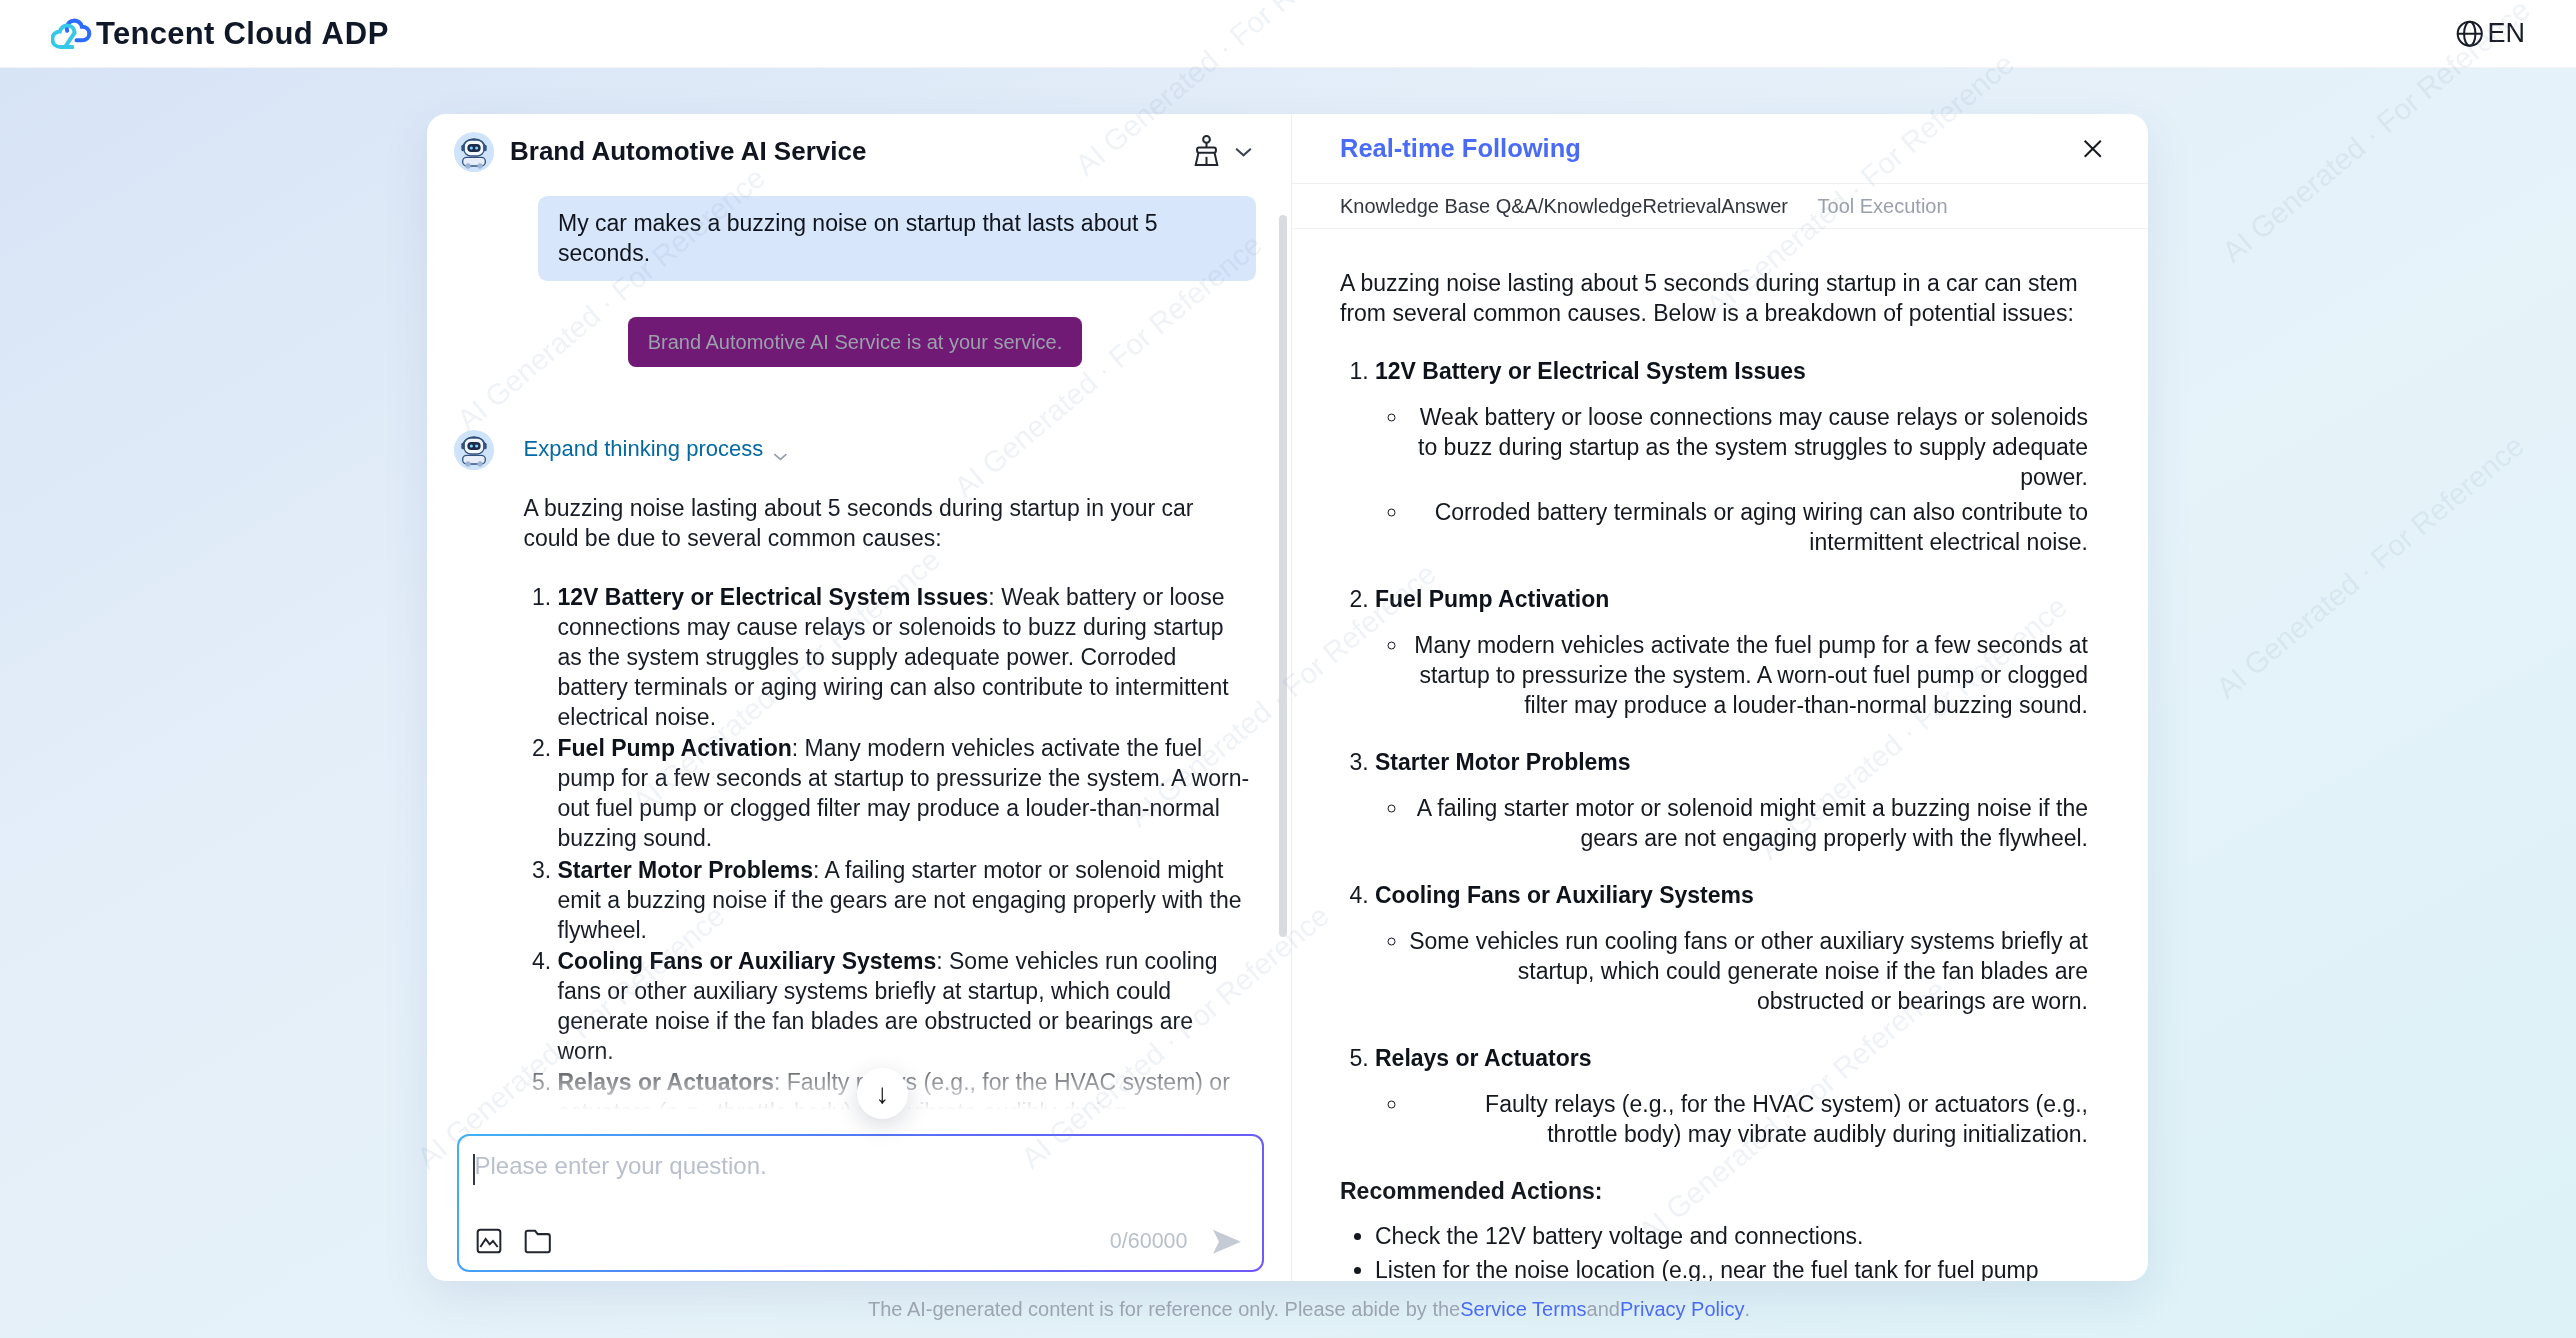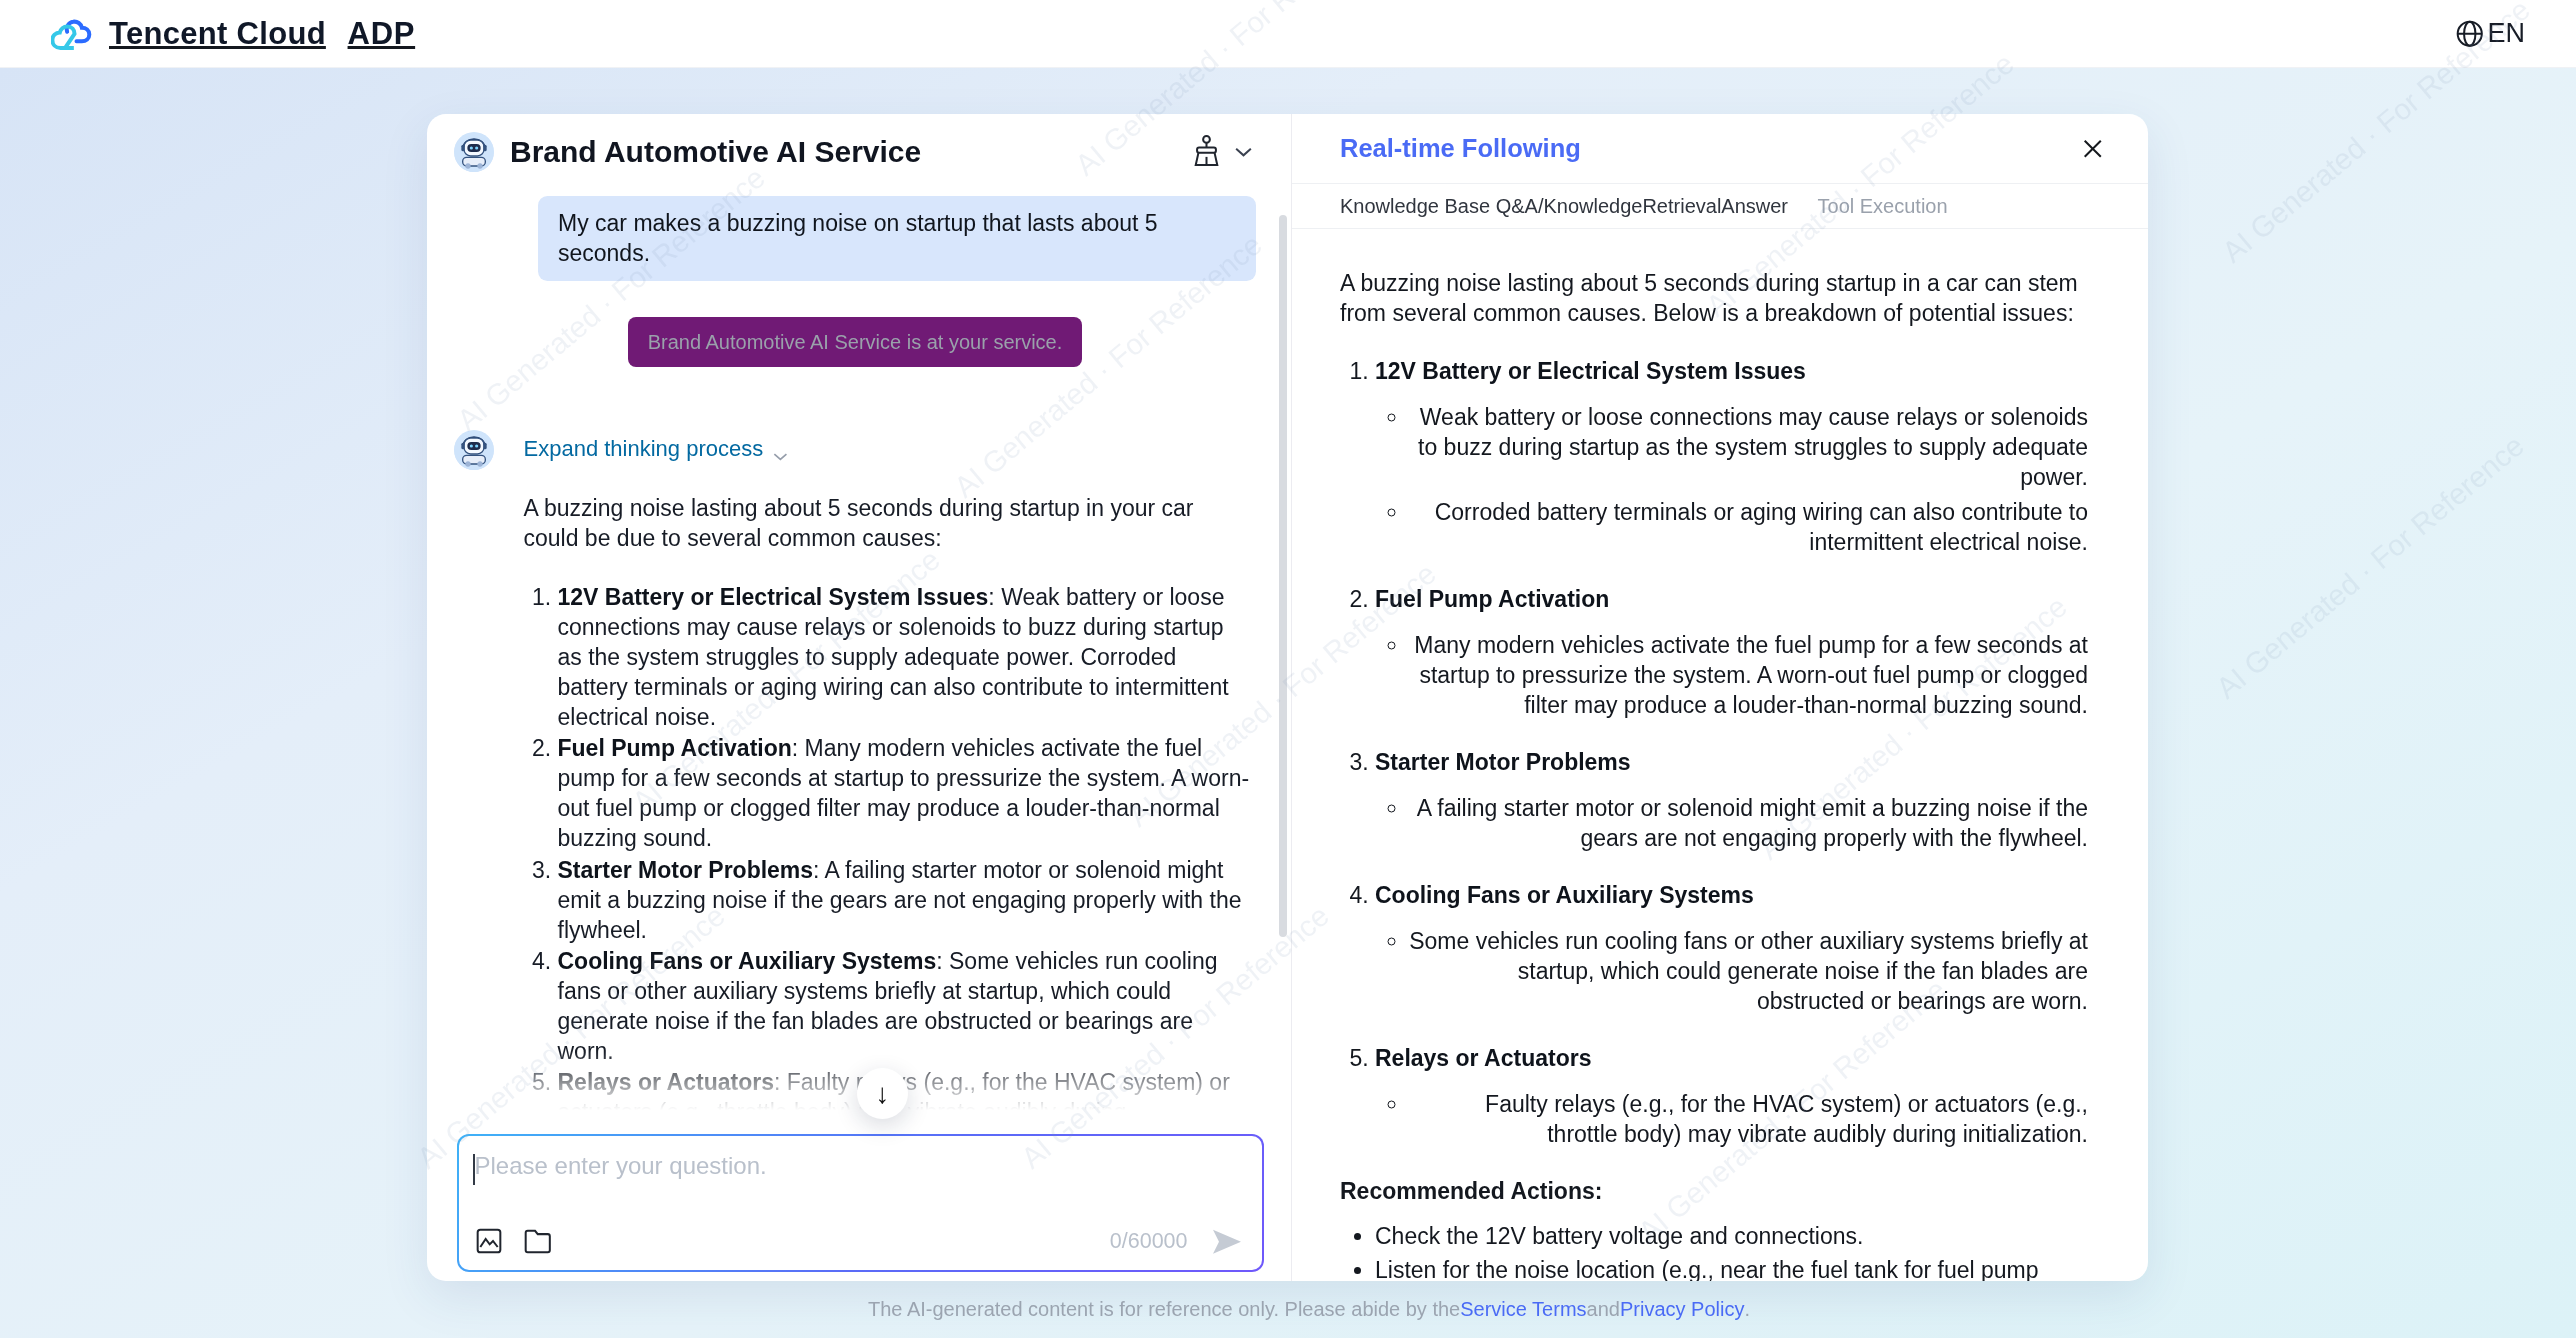--- a/index.html
+++ b/index.html
@@ -10,21 +10,21 @@
     background:#ffffff;
     color:#14181f;
   }
   
   .topbar {
     position:absolute; left:0; top:0; width:2576px; height:68px;
     background:#fff; border-bottom:0.7px solid #f0f2f5;
     display:flex; align-items:center; justify-content:space-between;
     padding:0 51px; z-index:20;
   }
-  .brand { display:flex; align-items:flex-end; gap:15px;text-decoration:underline; }
+  .brand { display:flex; align-items:flex-start; gap:2px; }
   .brand-text { font-size:31px; font-weight:600; color:#101828; letter-spacing:0.3px; }
   .brand-suffix { font-size:31px; font-weight:600; color:#101828; margin-left:6.7px; letter-spacing:0.7px; }
   .lang { display:flex; align-items:center; gap:3px; font-size:27px; color:#171c26; cursor:pointer; }
   
   .main-bg {
     position:absolute; left:0; top:68px; width:2576px; height:1270px;
     background:linear-gradient(150deg,#d7e4f6 0%,#e4eef9 30%,#e6f3f9 60%,#dcf2f7 100%);
   }
   
   .wm-layer { position:absolute; inset:0; z-index:60; pointer-events:none; }
@@ -46,21 +46,21 @@
     display:flex;
   }
   
   .chat { width:865px; position:relative; border-right:0.7px solid #ececf1; }
   .chat-header { height:75px; display:flex; align-items:center; padding:0 38px 0 27px; }
   .avatar {
     width:40px; height:40px; border-radius:50%; flex:0 0 40px;
     background:linear-gradient(180deg,#e3f0fd,#c9def7); overflow:hidden;
     display:flex; align-items:center; justify-content:center;
   }
-  .chat-title { font-size:30px; font-weight:600; color:#101520; margin-left:16px; flex:1; }
+  .chat-title { font-size:26px; font-weight:600; color:#101520; margin-left:16px; flex:1; }
   .chat-tools { display:flex; align-items:center; gap:12px; cursor:pointer; }
   .messages {
     position:absolute; left:0; right:0; top:75px; bottom:156px;
     padding:6.7px 35px 0 27px; overflow:hidden;
   }
   .bubble-row { display:flex; justify-content:flex-end; }
   .bubble {
     background:#d8e6fc; color:#10151d; font-size:23px; line-height:29.5px;
     border-radius:9.4px; padding:13.4px 20px; max-width:718px;
   }

